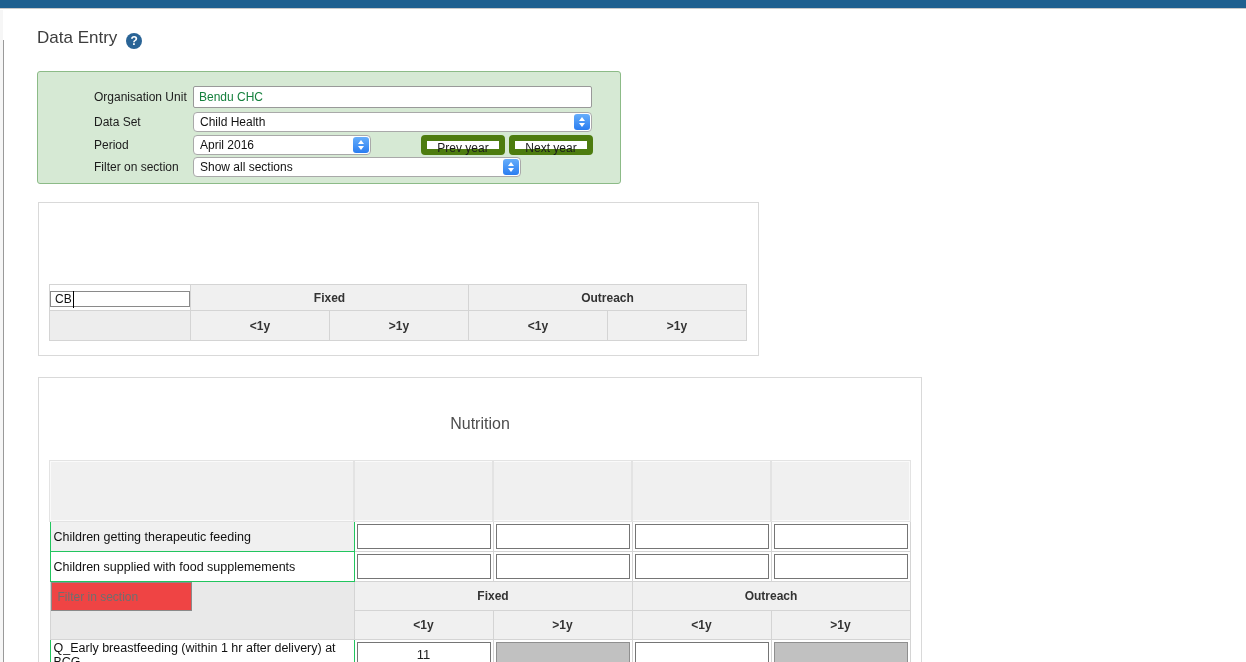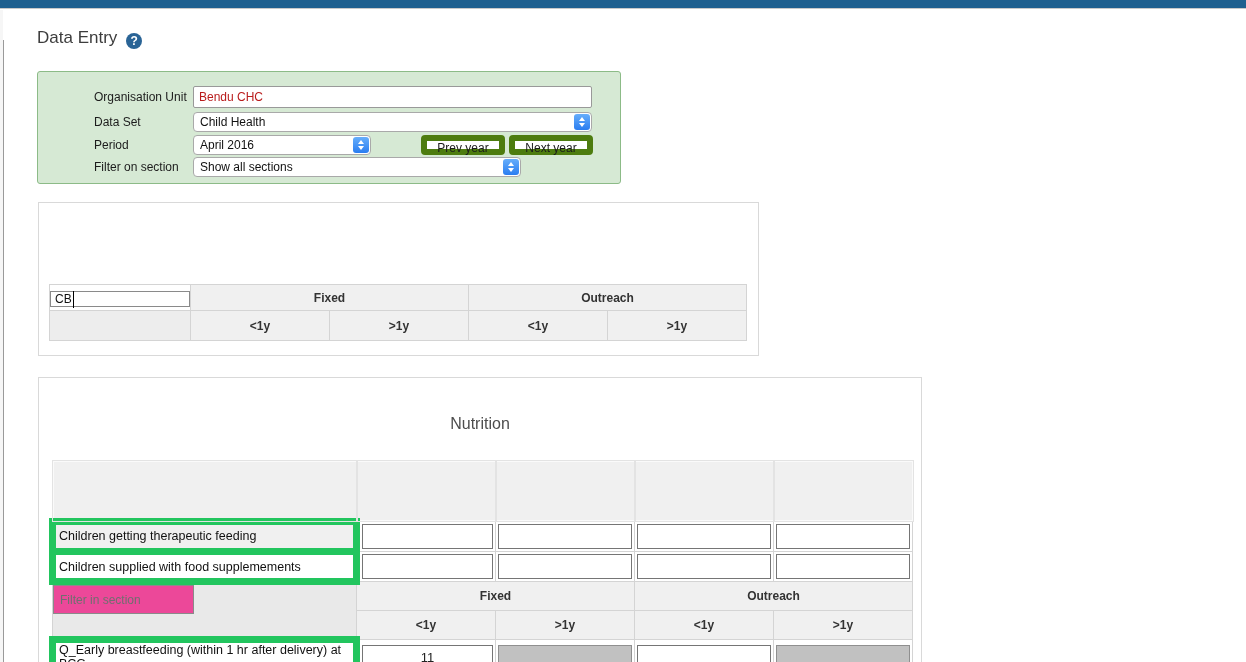--- a/index.html
+++ b/index.html
@@ -18,21 +18,21 @@
   .help-icon { display:inline-block; width:16px; height:16px; border-radius:50%;
                background:#2a6496; color:#fff; font-size:12px; font-weight:bold;
                text-align:center; line-height:16px; vertical-align:-2px; margin-left:4px; cursor:pointer; }
 
   
   .entry-form { position:absolute; left:37px; top:71px; width:584px; height:113px;
                 background:#d6e9d4; border:1px solid #8cbb87; border-radius:3px; }
   .frm-label { position:absolute; left:20px; font-size:12px; color:#1c1c1c;margin-left:36px; }
   .txt-input { position:absolute; left:155px; width:399px; height:22px; background:#fff;
                border:1px solid #999; border-radius:2px; font-size:12px; padding:0 5px;
-               font-family:"Liberation Sans", sans-serif; color:#b91c1c; }
+               font-family:"Liberation Sans", sans-serif; color:#15803d; }
   .sel { position:absolute; left:155px; height:20px; background:#fff;
          border:1px solid #a9a9a9; border-radius:4px; font-size:12px; color:#111;
          display:flex; align-items:center; padding-left:6px; cursor:pointer; }
   .stepper { position:absolute; right:1px; top:1px; bottom:1px; width:16px; border-radius:3px;
              background:linear-gradient(#66aefb,#2a7df0); display:flex; flex-direction:column;
              align-items:center; justify-content:center; gap:2px; }
   .tri-up   { width:0; height:0; border-left:3px solid transparent; border-right:3px solid transparent;
               border-bottom:4px solid #fff; }
   .tri-down { width:0; height:0; border-left:3px solid transparent; border-right:3px solid transparent;
               border-top:4px solid #fff; }
@@ -42,32 +42,32 @@
 
   
   .panel { position:absolute; background:#fff; border:1px solid #d9d9d9; }
   .panel-title { position:absolute; left:0; right:0; text-align:center; font-size:16px; color:#4d4d4d; }
 
   table.sec { border-collapse:collapse; table-layout:fixed; position:absolute; }
   td.hdr { background:#f0f0f0; border:1px solid #d4d4d4; font-size:12px; font-weight:bold;
            color:#333; text-align:center; }
   td.hdr-empty { background:#ededed; border:1px solid #d4d4d4; }
   td.tallhdr { background:#f0f0f0; border:2px solid #fafafa; outline:1px solid #e3e3e3; }
-  td.lbl { border:7px solid #22c55e; font-size:12.5px; color:#111; padding-left:3px; background:#fff; }
+  td.lbl { border:1px solid #22c55e; font-size:12.5px; color:#111; padding-left:3px; background:#fff; }
   td.lbl.alt { background:#f0f0f0; }
   td.inp { border:1px solid #d4d4d4; padding:2px; background:#fff; }
   input.cell { width:100%; height:25px; border:1px solid #757575; background:#fff;
                font-size:13px; text-align:center; color:#222;
                font-family:"Liberation Sans", sans-serif; }
   input.cell.gray { background:#c1c1c1; border-color:#8f8f8f; }
   td.filter-td { border:1px solid #d4d4d4; padding:0; background:#fff; position:relative; }
   input.filter-inp { width:100%; height:100%; border:1px solid #8a8a8a; background:#fff;
                      font-size:12px; padding:0 4px; font-family:"Liberation Sans", sans-serif; color:#111; }
   td.filter-cell { border:1px solid #d4d4d4; background:#e9e9e9; vertical-align:top; padding:0; }
-  input.filter-inp2 { width:141px; height:29px; border:1px solid #8a8a8a; background:#ec4899;
+  input.filter-inp2 { width:141px; height:29px; border:1px solid #8a8a8a; background:#ef4444;
                       font-size:12px; padding:0 6px; font-family:"Liberation Sans", sans-serif; color:#111; }
   input.filter-inp2::placeholder, input.filter-inp::placeholder { color:#6f6f6f; opacity:1; }
   .caret { position:absolute; left:23px; top:6px; width:1px; height:17px; background:#000;
            animation:blink 1s step-end infinite; }
   @keyframes blink { 50% { opacity:0; } }
 </style>
 </head>
 <body>
 
 <div class="stage">

